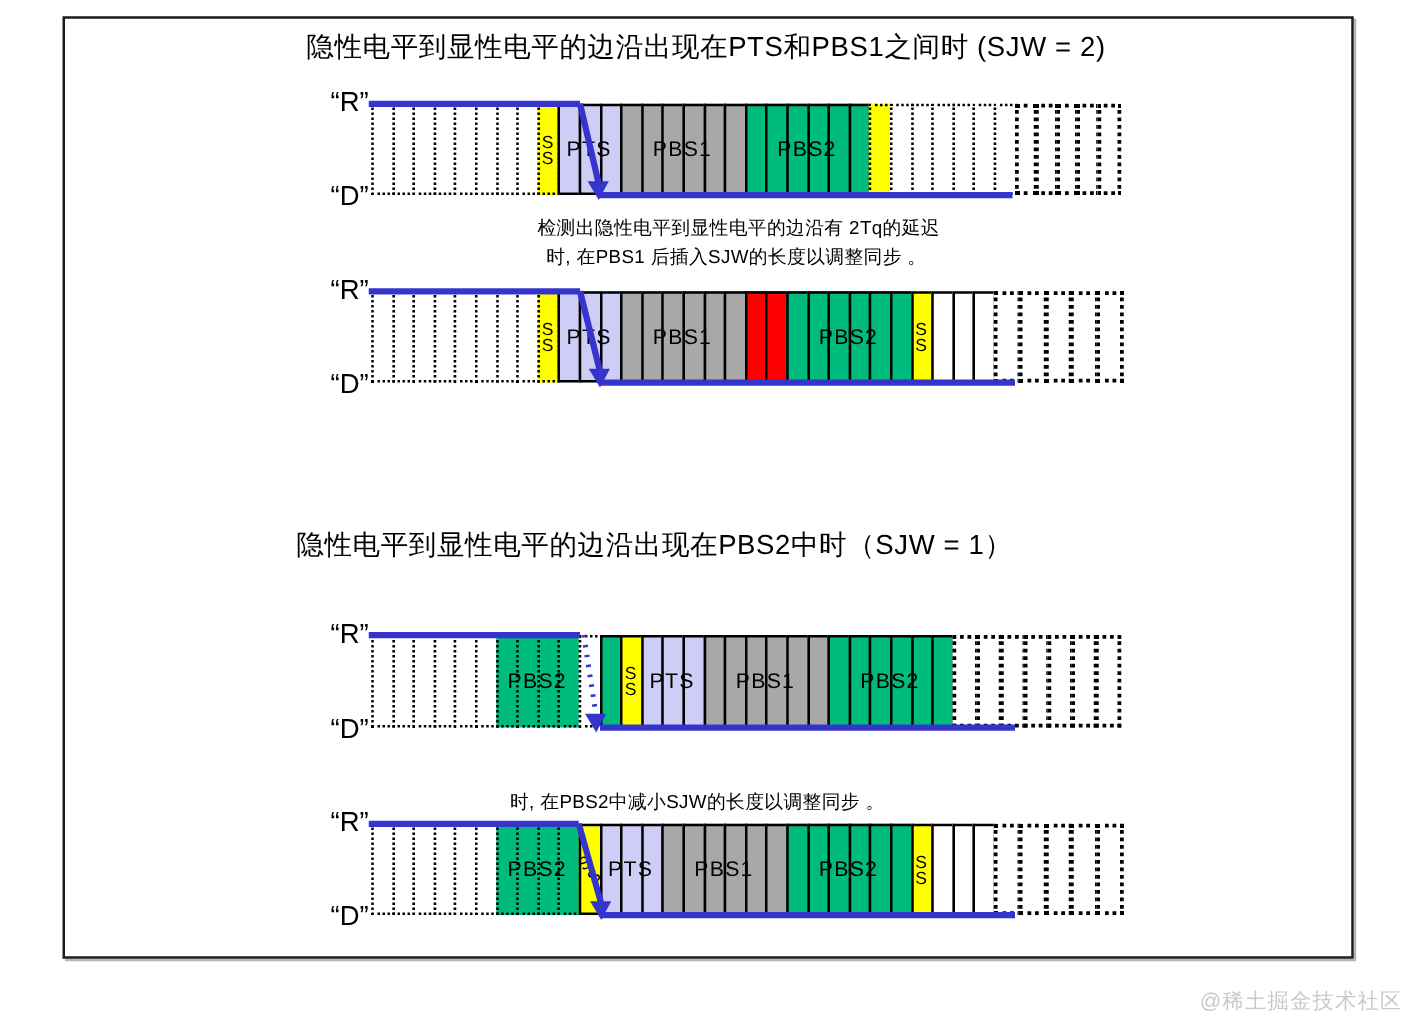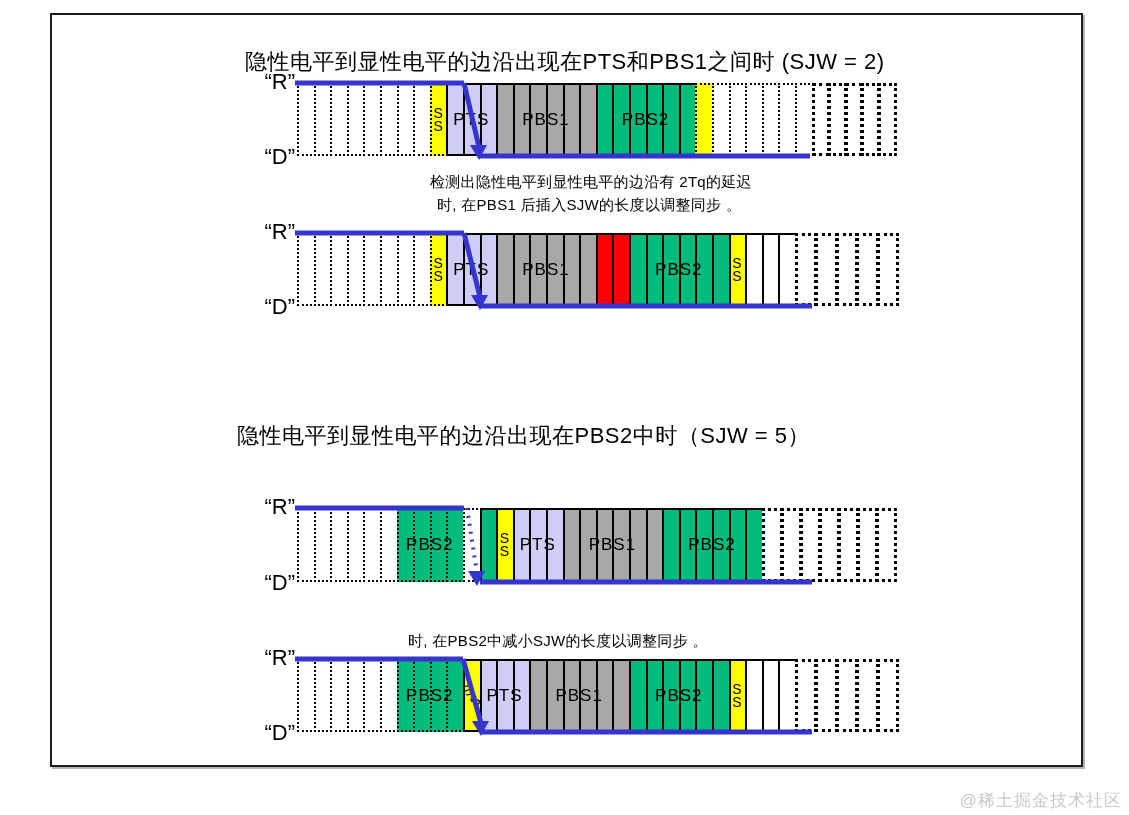--- a/index.html
+++ b/index.html
@@ -1,21 +1,21 @@
 <!DOCTYPE html>
 <html><head>
 <meta charset="utf-8">
 <style>
   html,body{margin:0;padding:0;background:#ffffff;}
   .page{position:relative;width:1129px;height:815px;background:#ffffff;overflow:hidden;
         font-family:"Liberation Sans", sans-serif;color:#000;}
   .figure-border{position:absolute;left:50px;top:13px;width:1029px;height:750px;
         border:2px solid #1c1c1c;box-shadow:2px 2px 0 #b5b5b5;background:transparent;}
   .title{position:absolute;font-size:22px;font-weight:500;white-space:nowrap;letter-spacing:0.5px;}
-  .t1{left:245px;top:47px;}
+  .t1{left:245px;top:23px;}
   .t2{left:237px;top:421px;}
   .ann{position:absolute;font-size:15px;white-space:nowrap;letter-spacing:0.3px;}
   .a1l1{left:430px;top:173px;}
   .a1l2{left:437px;top:196px;}
   .a2l1{left:399px;top:605px;}
   .a2l2{left:408px;top:632px;}
   .caption{position:absolute;left:455px;top:778px;width:230px;text-align:center;
         font-size:20px;letter-spacing:1px;white-space:nowrap;}
   .watermark{position:absolute;left:940px;top:789px;width:182px;text-align:right;
         font-size:17px;color:#c9c9c9;letter-spacing:1px;white-space:nowrap;}
@@ -32,21 +32,21 @@
         white-space:nowrap;}
   #overlay{position:absolute;left:0;top:0;z-index:3;pointer-events:none;}
 </style>
 </head>
 <body>
 
 <div class="page">
   <div class="figure-border"></div>
 
   <div class="title t1">隐性电平到显性电平的边沿出现在PTS和PBS1之间时  (SJW = 2)</div>
-  <div class="title t2">隐性电平到显性电平的边沿出现在PBS2中时（SJW = 5）</div>
+  <div class="title t2">隐性电平到显性电平的边沿出现在PBS2中时（SJW = 1）</div>
 
   <div class="ann a1l1">检测出隐性电平到显性电平的边沿有  2Tq的延迟</div>
   <div class="ann a1l2">时, 在PBS1 后插入SJW的长度以调整同步 。</div>
   <div class="ann a2l2">时, 在PBS2中减小SJW的长度以调整同步 。</div>
 
   <div id="cells-layer">
       <div>
         <div class="level-label" style="left: 253px; top: 69px;">“R”</div>
         <div class="level-label" style="left: 253px; top: 144px;">“D”</div>
         <div class="cell dotted" style="left: 297px; top: 83px; width: 18.6px; height: 73px; background: rgb(255, 255, 255);"></div>

